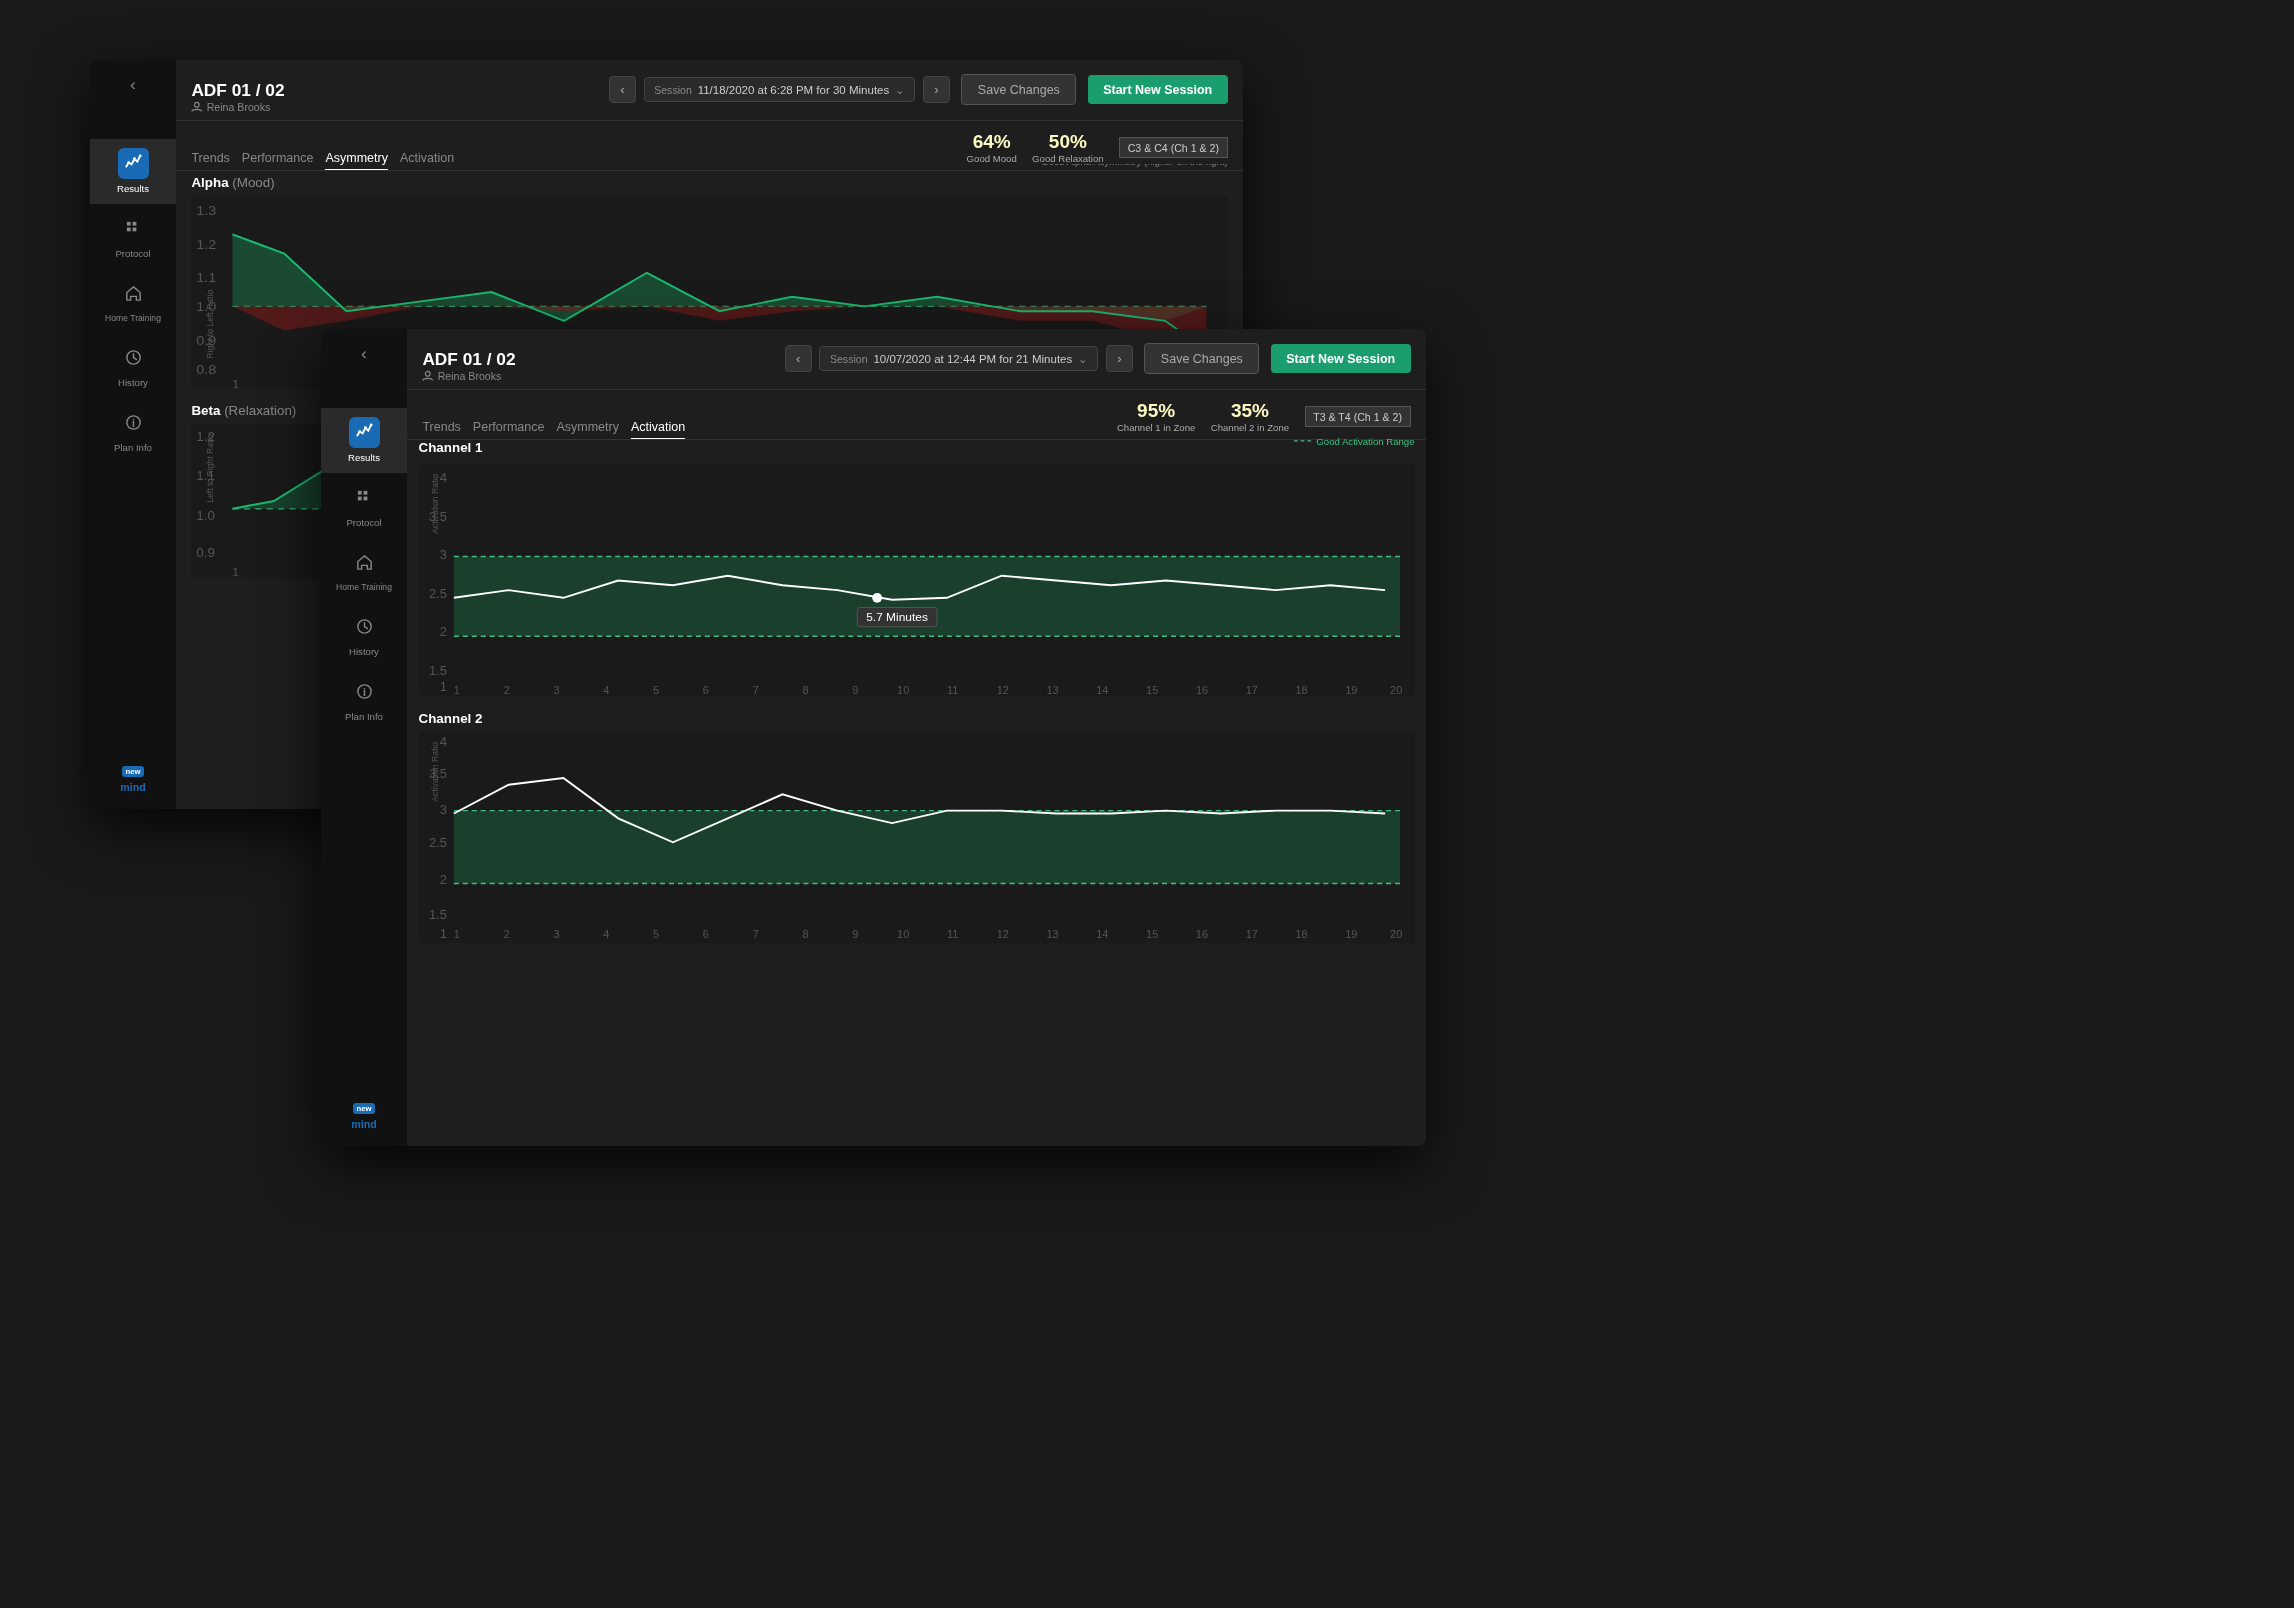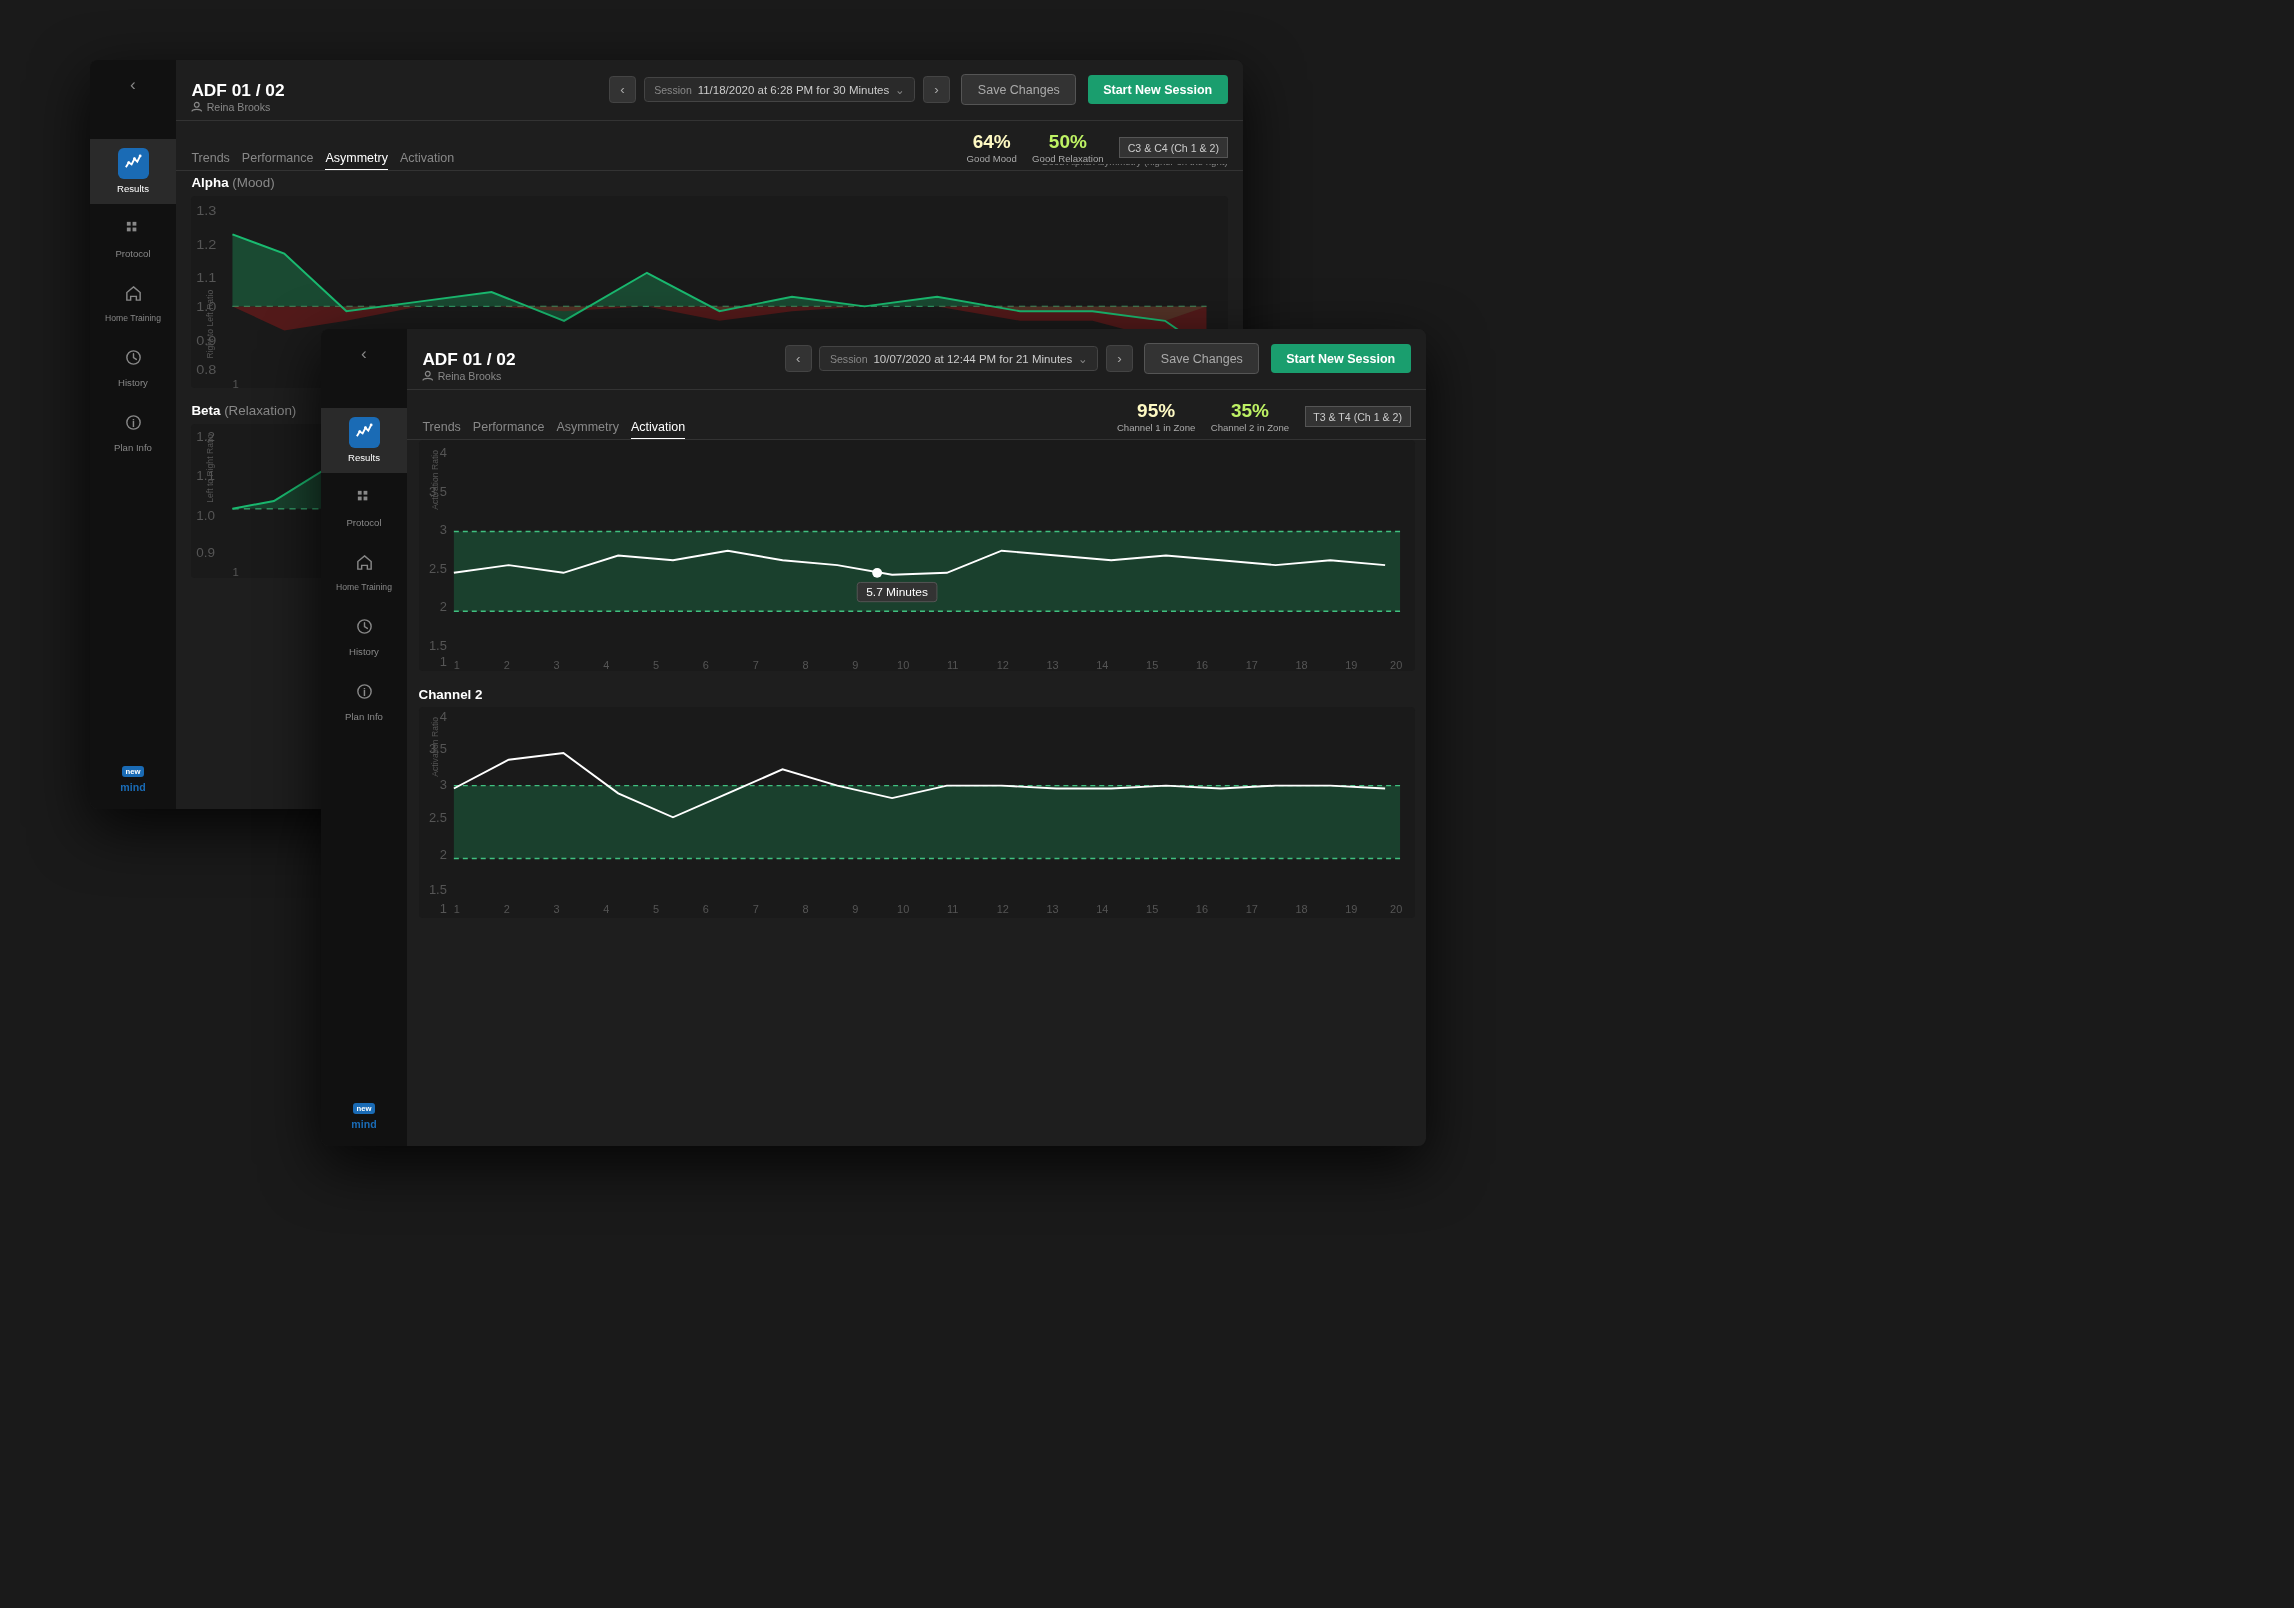--- a/index.html
+++ b/index.html
@@ -248,21 +248,21 @@
       font-size: 19px;
       font-weight: 700;
     }
 
     .metric-label {
       font-size: 9.6px;
       color: #aaa;
     }
 
     .metric-yellow { color: #fef9c3; }
-    .metric-green { color: #bef264; }
+    .metric-green { color: #fef9c3; }
 
     .channel-tag {
       background: #333;
       border: 1px solid #555;
       border-radius: 0;
       color: #ccc;
       font-size: 10.6px;
       padding: 3.8px 7.7px;
     }
 
@@ -605,20 +605,29 @@
       <div class="metric-block">
         <div class="metric-value metric-green">35%</div>
         <div class="metric-label">Channel 2 in Zone</div>
       </div>
       <div class="channel-tag">T3 &amp; T4 (Ch 1 &amp; 2)</div>
     </div>
 
     <div class="main-content" style="padding: 7.7px 11.5px;">
 
       <div class="chart-section">
+        <div style="display:flex; justify-content:space-between; align-items:center; margin-bottom:3.8px;">
+          <div class="chart-title">Channel 1</div>
+          <div class="chart-hint">
+            <svg width="19" height="7.7" viewBox="0 0 20 8">
+                <line x1="0" y1="4" x2="20" y2="4" stroke="#40c080" stroke-width="1.5" stroke-dasharray="4,3"></line>
+              </svg>
+            <span>Good Activation Range</span>
+          </div>
+        </div>
         <div class="chart-wrapper" style="height:231px; position:relative;">
           <div style="position:absolute; left:11.5px; top:9.6px; writing-mode:vertical-rl; transform:rotate(180deg); font-size:8.6px; color:#555;">Activation Ratio</div>
           <svg width="100%" height="100%" viewBox="0 0 1000 240" preserveAspectRatio="none">
 
             <text x="28" y="18" fill="#555" font-size="13" text-anchor="end">4</text>
             <text x="28" y="58" fill="#555" font-size="13" text-anchor="end">3.5</text>
             <text x="28" y="98" fill="#555" font-size="13" text-anchor="end">3</text>
             <text x="28" y="138" fill="#555" font-size="13" text-anchor="end">2.5</text>
             <text x="28" y="178" fill="#555" font-size="13" text-anchor="end">2</text>
             <text x="28" y="218" fill="#555" font-size="13" text-anchor="end">1.5</text>

